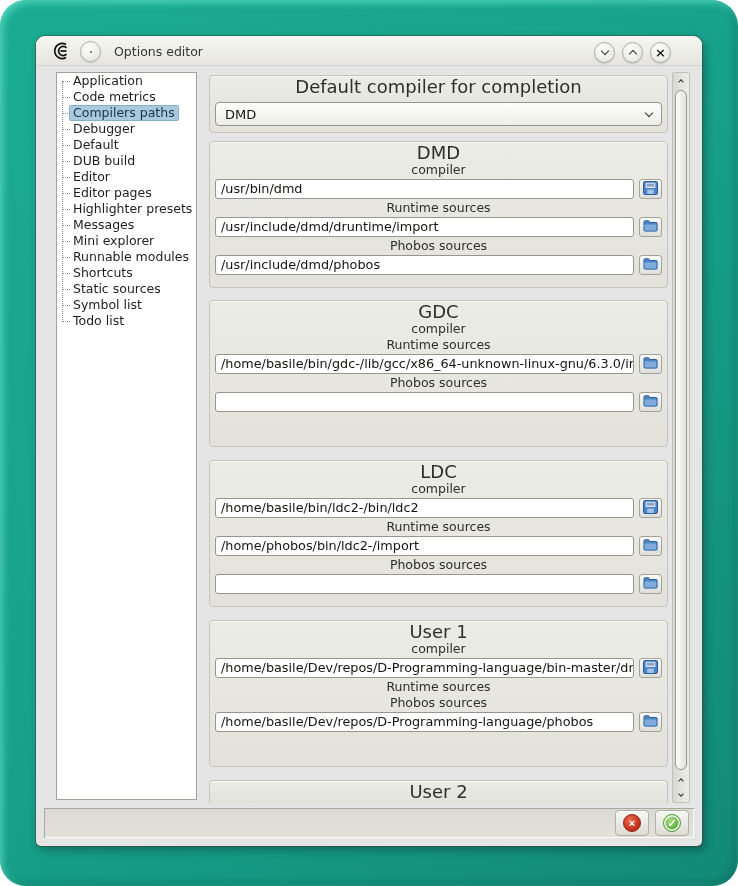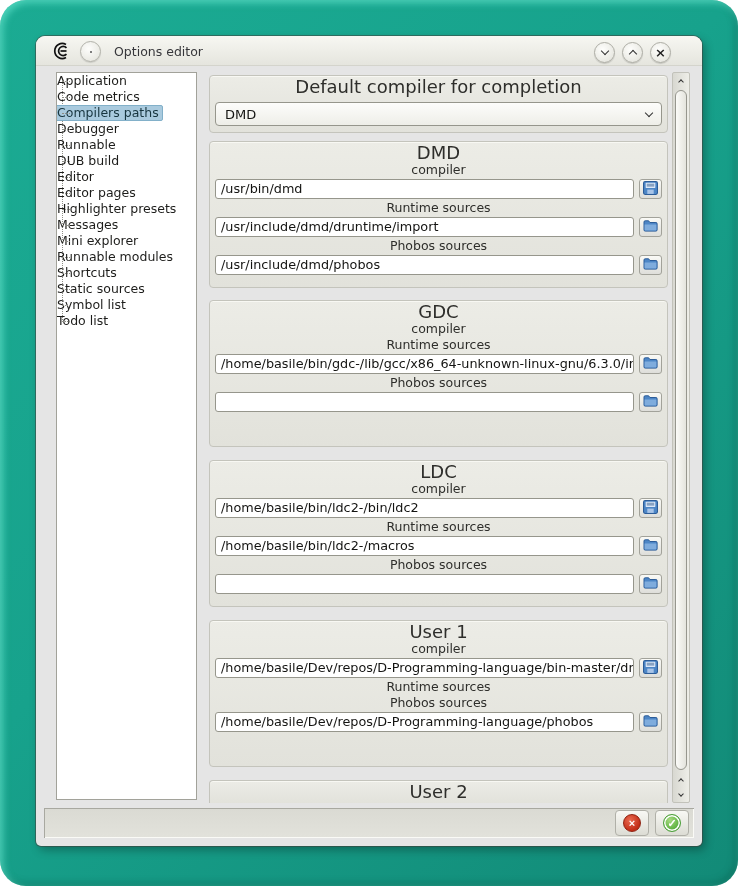--- a/index.html
+++ b/index.html
@@ -35,21 +35,21 @@
 
   .chev{display:inline-block;width:6px;height:6px;border-right:1.7px solid #333;border-bottom:1.7px solid #333;}
   .chev.down{transform:rotate(45deg);margin-top:-3px;}
   .chev.up{transform:rotate(-135deg);margin-top:3px;}
   .chev.small{width:4px;height:4px;border-width:1.4px;}
 
   
   .sidebar{position:absolute;left:20px;top:36px;width:141px;height:728px;background:#fff;
            border:1px solid #a2a29a;overflow:hidden;}
   .treeline{position:absolute;left:5px;top:9px;height:240px;border-left:1px dotted #8e8e86;}
-  .sb-item{position:relative;height:16px;line-height:16px;font-size:12.5px;
+  .sb-item{position:relative;height:16px;line-height:16px;font-size:12.5px;padding-left:16px;
            white-space:nowrap;color:#1d1d1b;}
   .sb-item::before{content:"";position:absolute;left:5px;top:8px;width:8px;border-top:1px dotted #8e8e86;}
   .sb-item .lbl{display:inline-block;line-height:14px;}
   .sb-item.selected .lbl{background:#a9cade;border:1px solid #82b0c9;border-radius:2px;
                          padding:0 3px;margin-left:-4px;color:#17353f;}
 
   
   .splitter{position:absolute;left:162px;top:36px;width:6px;height:728px;}
 
   
@@ -119,21 +119,21 @@
           <span class="xglyph">×</span>
         </span>
     </div>
 
     <div class="sidebar">
       <div class="treeline"></div>
       <div class="sb-item"><span class="lbl">Application</span></div>
       <div class="sb-item"><span class="lbl">Code metrics</span></div>
       <div class="sb-item selected"><span class="lbl">Compilers paths</span></div>
       <div class="sb-item"><span class="lbl">Debugger</span></div>
-      <div class="sb-item"><span class="lbl">Runnable</span></div>
+      <div class="sb-item"><span class="lbl">Default</span></div>
       <div class="sb-item"><span class="lbl">DUB build</span></div>
       <div class="sb-item"><span class="lbl">Editor</span></div>
       <div class="sb-item"><span class="lbl">Editor pages</span></div>
       <div class="sb-item"><span class="lbl">Highlighter presets</span></div>
       <div class="sb-item"><span class="lbl">Messages</span></div>
       <div class="sb-item"><span class="lbl">Mini explorer</span></div>
       <div class="sb-item"><span class="lbl">Runnable modules</span></div>
       <div class="sb-item"><span class="lbl">Shortcuts</span></div>
       <div class="sb-item"><span class="lbl">Static sources</span></div>
       <div class="sb-item"><span class="lbl">Symbol list</span></div>
@@ -224,21 +224,21 @@
                   <rect x="0.5" y="0.5" width="13" height="12" rx="1.5" fill="#4d86c6" stroke="#2c5c98"></rect>
                   <rect x="2.5" y="1.5" width="9" height="5" rx="0.8" fill="#dce8f8"></rect>
                   <line x1="3.5" y1="3" x2="10.5" y2="3" stroke="#6a8ab0"></line>
                   <line x1="3.5" y1="4.5" x2="10.5" y2="4.5" stroke="#6a8ab0"></line>
                   <rect x="4" y="8" width="6" height="4" fill="#a8c4e8"></rect>
                 </svg></span>
           </button>
         </div>
         <div class="flabel">Runtime sources</div>
         <div class="frow">
-          <div class="textfield">/home/basile/bin/ldc2-/macros</div>
+          <div class="textfield">/home/phobos/bin/ldc2-/import</div>
           <button class="pickbtn">
             <span><svg width="15" height="13" viewBox="0 0 15 13">
                   <path d="M1 3 q0-1.2 1.2-1.2 h3.4 l1.3 1.7 h6 q1.2 0 1.2 1.2 v6.2 q0 1.2 -1.2 1.2 h-10.7 q-1.2 0 -1.2 -1.2 z" fill="#4d86c6" stroke="#2c5c98"></path>
                   <path d="M1.6 5.4 h11.8 v5.4 q0 0.7 -0.7 0.7 h-10.4 q-0.7 0 -0.7 -0.7 z" fill="#7facdd"></path>
                 </svg></span>
           </button>
         </div>
         <div class="flabel">Phobos sources</div>
         <div class="frow">
           <div class="textfield"></div>

